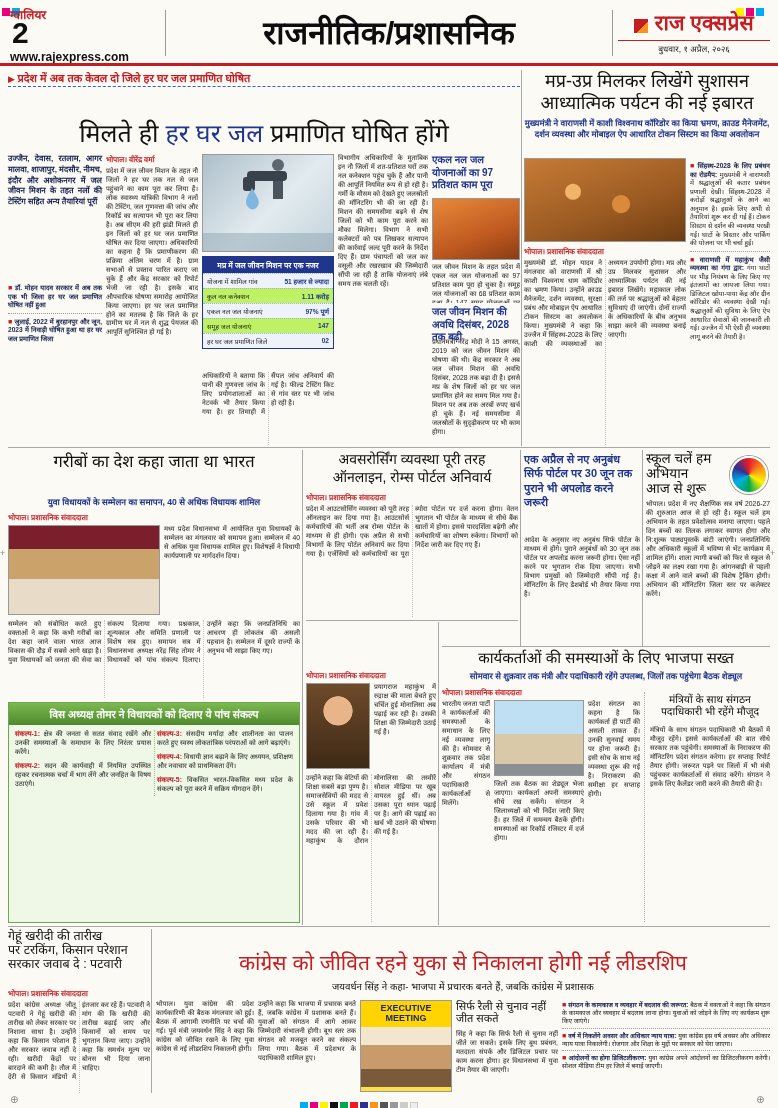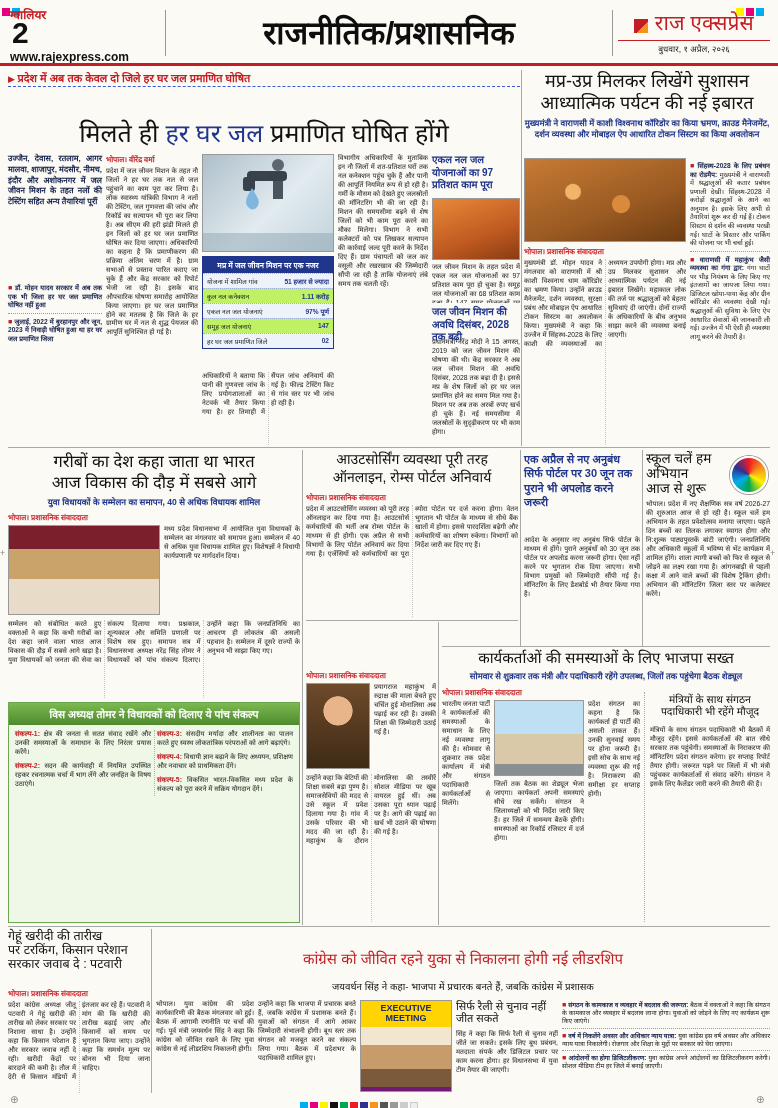--- a/index.html
+++ b/index.html
@@ -49,21 +49,21 @@
   <div class="abs" style="left:770px;top:548px;color:#888;font-size:9px">+</div>
 
   <div class="abs red" style="left:10px;top:6px;font-size:12px;font-weight:bold">ग्वालियर</div>
   <div class="abs" style="left:12px;top:16px;font-size:30px;font-weight:bold;color:#111">2</div>
   <div class="abs" style="left:10px;top:50px;font-size:12px;font-weight:bold;color:#111">www.rajexpress.com</div>
 
   <div class="abs ctr" style="left:165px;top:10px;width:448px;height:46px;border-left:1px solid #999;border-right:1px solid #999;font-size:32px;font-weight:bold;color:#0d0d0d">राजनीतिक/प्रशासनिक</div>
 
   <div class="abs" style="left:618px;top:8px;width:152px;text-align:center">
     <span class="sq" style="width:14px;height:14px;background:linear-gradient(135deg,#c41e25 60%,#f7941d 60%)"></span>
-    <span style="font-size:21px;font-weight:normal;color:#c41e25">राज एक्सप्रेस</span>
+    <span style="font-size:21px;font-weight:bold;color:#c41e25">राज एक्सप्रेस</span>
   </div>
   <div class="abs ctr" style="left:618px;top:40px;width:152px;border-top:1px solid #c41e25;padding-top:2px;font-size:8.5px;color:#222">बुधवार, १ अप्रैल, २०२६</div>
 
   <div class="abs" style="left:0;top:63px;width:778px;height:2.5px;background:#c41e25"></div>
 
   <div class="abs" style="left:8px;top:70px;width:512px;height:17px;border-bottom:1px dashed #3b5bd0;font-size:11px;font-weight:bold;color:#c41e25">
     <span style="font-size:9px">▶ </span><span>प्रदेश में अब तक केवल दो जिले हर घर जल प्रमाणित घोषित</span>
   </div>
   <div class="abs hl ctr" style="left:8px;top:120px;width:512px;font-size:25px">
     <span>मिलते ही </span><span class="blue">हर घर जल</span><span> प्रमाणित घोषित होंगे</span>
@@ -132,41 +132,40 @@
   <div class="abs photo" style="left:524px;top:158px;width:162px;height:84px;background:radial-gradient(circle at 30% 40%,#f2b36a 6%,transparent 7%),radial-gradient(circle at 60% 55%,#d98a3c 8%,transparent 9%),linear-gradient(160deg,#c77b35,#9a5a22 60%,#6e3c12)"></div>
   <div class="abs byline" style="left:524px;top:246px;width:162px">भोपाल। प्रशासनिक संवाददाता</div>
   <div class="abs body cols2" style="left:524px;top:259px;width:162px;height:186px">मुख्यमंत्री डॉ. मोहन यादव ने मंगलवार को वाराणसी में श्री काशी विश्वनाथ धाम कॉरिडोर का भ्रमण किया। उन्होंने क्राउड मैनेजमेंट, दर्शन व्यवस्था, सुरक्षा प्रबंध और मोबाइल ऐप आधारित टोकन सिस्टम का अवलोकन किया। मुख्यमंत्री ने कहा कि उज्जैन में सिंहस्थ-2028 के लिए काशी की व्यवस्थाओं का अध्ययन उपयोगी होगा। मप्र और उप्र मिलकर सुशासन और आध्यात्मिक पर्यटन की नई इबारत लिखेंगे। महाकाल लोक की तर्ज पर श्रद्धालुओं को बेहतर सुविधाएं दी जाएंगी। दोनों राज्यों के अधिकारियों के बीच अनुभव साझा करने की व्यवस्था बनाई जाएगी।</div>
 
   <div class="abs" style="left:690px;top:158px;width:80px">
     <div class="railitem"><span class="bullet">■</span><span class="railtitle">सिंहस्थ-2028 के लिए प्रबंधन का रोडमैप:</span> <span>मुख्यमंत्री ने वाराणसी में श्रद्धालुओं की कतार प्रबंधन प्रणाली देखी। सिंहस्थ-2028 में करोड़ों श्रद्धालुओं के आने का अनुमान है। इसके लिए अभी से तैयारियां शुरू कर दी गई हैं। टोकन सिस्टम से दर्शन की व्यवस्था परखी गई। घाटों के विस्तार और पार्किंग की योजना पर भी चर्चा हुई।</span></div>
     <div class="railitem dotr"><span class="bullet">■</span><span class="railtitle">वाराणसी में महाकुंभ जैसी व्यवस्था का गंगा द्वार:</span> <span>गंगा घाटों पर भीड़ नियंत्रण के लिए किए गए इंतजामों का जायजा लिया गया। डिजिटल खोया-पाया केंद्र और ग्रीन कॉरिडोर की व्यवस्था देखी गई। श्रद्धालुओं की सुविधा के लिए ऐप आधारित सेवाओं की जानकारी ली गई। उज्जैन में भी ऐसी ही व्यवस्था लागू करने की तैयारी है।</span></div>
   </div>
 
   <div class="abs hl ctr" style="left:8px;top:452px;width:292px;font-size:16.5px">गरीबों का देश कहा जाता था भारत</div>
-  <div class="abs hl ctr" style="left:8px;top:473px;width:292px;font-size:16.5px">आज विकास की दौड़ में सबसे आगे</div>
   <div class="abs deckblue ctr" style="left:8px;top:497px;width:292px;font-size:8.6px">युवा विधायकों के सम्मेलन का समापन, 40 से अधिक विधायक शामिल</div>
   <div class="abs byline" style="left:8px;top:512px;width:140px">भोपाल। प्रशासनिक संवाददाता</div>
   <div class="abs photo" style="left:8px;top:525px;width:152px;height:90px;background:linear-gradient(#7a1f2b 0 26%,#caa36a 26% 60%,#e8dcc8 60%)"></div>
   <div class="abs body" style="left:164px;top:525px;width:136px;height:90px">मध्य प्रदेश विधानसभा में आयोजित युवा विधायकों के सम्मेलन का मंगलवार को समापन हुआ। सम्मेलन में 40 से अधिक युवा विधायक शामिल हुए। विशेषज्ञों ने विधायी कार्यप्रणाली पर मार्गदर्शन दिया।</div>
   <div class="abs body cols3" style="left:8px;top:620px;width:292px;height:78px">सम्मेलन को संबोधित करते हुए वक्ताओं ने कहा कि कभी गरीबों का देश कहा जाने वाला भारत आज विकास की दौड़ में सबसे आगे खड़ा है। युवा विधायकों को जनता की सेवा का संकल्प दिलाया गया। प्रश्नकाल, शून्यकाल और समिति प्रणाली पर विशेष सत्र हुए। समापन सत्र में विधानसभा अध्यक्ष नरेंद्र सिंह तोमर ने विधायकों को पांच संकल्प दिलाए। उन्होंने कहा कि जनप्रतिनिधि का आचरण ही लोकतंत्र की असली पहचान है। सम्मेलन में दूसरे राज्यों के अनुभव भी साझा किए गए।</div>
 
   <div class="abs greenbox" style="left:8px;top:702px;width:292px;height:221px">
     <div class="greentitle">विस अध्यक्ष तोमर ने विधायकों को दिलाए ये पांच संकल्प</div>
     <div class="cols2" style="padding:5px 6px;column-rule:1px dotted #9dc183">
       <div class="gitem"><span class="glabel">संकल्प-1:</span> <span>क्षेत्र की जनता से सतत संवाद रखेंगे और उनकी समस्याओं के समाधान के लिए निरंतर प्रयास करेंगे।</span></div>
       <div class="gitem"><span class="glabel">संकल्प-2:</span> <span>सदन की कार्यवाही में नियमित उपस्थित रहकर रचनात्मक चर्चा में भाग लेंगे और जनहित के विषय उठाएंगे।</span></div>
       <div class="gitem"><span class="glabel">संकल्प-3:</span> <span>संसदीय मर्यादा और शालीनता का पालन करते हुए स्वस्थ लोकतांत्रिक परंपराओं को आगे बढ़ाएंगे।</span></div>
       <div class="gitem"><span class="glabel">संकल्प-4:</span> <span>विधायी ज्ञान बढ़ाने के लिए अध्ययन, प्रशिक्षण और नवाचार को प्राथमिकता देंगे।</span></div>
       <div class="gitem"><span class="glabel">संकल्प-5:</span> <span>विकसित भारत-विकसित मध्य प्रदेश के संकल्प को पूरा करने में सक्रिय योगदान देंगे।</span></div>
     </div>
   </div>
 
   <div class="abs vrule" style="left:302px;top:450px;height:475px"></div>
 
-  <div class="abs hl ctr" style="left:306px;top:452px;width:212px;font-size:14px">आउटसोर्सिंग व्यवस्था पूरी तरह</div>
+  <div class="abs hl ctr" style="left:306px;top:452px;width:212px;font-size:14px">अवसरोर्सिंग व्यवस्था पूरी तरह</div>
   <div class="abs hl ctr" style="left:306px;top:470px;width:212px;font-size:14px">ऑनलाइन, रोम्स पोर्टल अनिवार्य</div>
   <div class="abs byline" style="left:306px;top:492px;width:140px">भोपाल। प्रशासनिक संवाददाता</div>
   <div class="abs body cols2" style="left:306px;top:505px;width:212px;height:112px">प्रदेश में आउटसोर्सिंग व्यवस्था को पूरी तरह ऑनलाइन कर दिया गया है। आउटसोर्स कर्मचारियों की भर्ती अब रोम्स पोर्टल के माध्यम से ही होगी। एक अप्रैल से सभी विभागों के लिए पोर्टल अनिवार्य कर दिया गया है। एजेंसियों को कर्मचारियों का पूरा ब्योरा पोर्टल पर दर्ज करना होगा। वेतन भुगतान भी पोर्टल के माध्यम से सीधे बैंक खातों में होगा। इससे पारदर्शिता बढ़ेगी और कर्मचारियों का शोषण रुकेगा। विभागों को निर्देश जारी कर दिए गए हैं।</div>
 
   <div class="abs vrule" style="left:520px;top:450px;height:196px"></div>
 
   <div class="abs deckblue" style="left:524px;top:452px;width:116px;font-size:11px;line-height:1.3">एक अप्रैल से नए अनुबंध सिर्फ पोर्टल पर 30 जून तक पुराने भी अपलोड करने जरूरी</div>
   <div class="abs body" style="left:524px;top:536px;width:116px;height:108px">आदेश के अनुसार नए अनुबंध सिर्फ पोर्टल के माध्यम से होंगे। पुराने अनुबंधों को 30 जून तक पोर्टल पर अपलोड करना जरूरी होगा। ऐसा नहीं करने पर भुगतान रोक दिया जाएगा। सभी विभाग प्रमुखों को जिम्मेदारी सौंपी गई है। मॉनिटरिंग के लिए डैशबोर्ड भी तैयार किया गया है।</div>
 
   <div class="abs vrule" style="left:642px;top:450px;height:196px"></div>
@@ -204,26 +203,26 @@
   <div class="abs hl" style="left:8px;top:930px;width:142px;font-size:12.5px">
     <span>गेहूं खरीदी की तारीख</span><br>
     <span>पर टरकिंग, किसान परेशान</span><br>
     <span>सरकार जवाब दे : पटवारी</span>
   </div>
   <div class="abs byline" style="left:8px;top:988px;width:142px">भोपाल। प्रशासनिक संवाददाता</div>
   <div class="abs body cols2" style="left:8px;top:1001px;width:142px;height:92px">प्रदेश कांग्रेस अध्यक्ष जीतू पटवारी ने गेहूं खरीदी की तारीख को लेकर सरकार पर निशाना साधा है। उन्होंने कहा कि किसान परेशान हैं और सरकार जवाब नहीं दे रही। खरीदी केंद्रों पर बारदाने की कमी है। तौल में देरी से किसान मंडियों में इंतजार कर रहे हैं। पटवारी ने मांग की कि खरीदी की तारीख बढ़ाई जाए और किसानों को समय पर भुगतान किया जाए। उन्होंने कहा कि समर्थन मूल्य पर बोनस भी दिया जाना चाहिए।</div>
 
   <div class="abs vrule" style="left:151px;top:929px;height:164px"></div>
 
-  <div class="abs hl ctr" style="left:156px;top:951px;width:614px;font-size:15px;color:#c41e25">कांग्रेस को जीवित रहने युका से निकालना होगी नई लीडरशिप</div>
+  <div class="abs hl ctr" style="left:156px;top:951px;width:614px;font-size:21px;color:#c41e25">कांग्रेस को जीवित रहने युका से निकालना होगी नई लीडरशिप</div>
   <div class="abs hl ctr" style="left:156px;top:982px;width:614px;font-size:9.8px">जयवर्धन सिंह ने कहा- भाजपा में प्रचारक बनते हैं, जबकि कांग्रेस में प्रशासक</div>
   <div class="abs body" style="left:156px;top:1000px;width:98px;height:92px">भोपाल। युवा कांग्रेस की प्रदेश कार्यकारिणी की बैठक मंगलवार को हुई। बैठक में आगामी रणनीति पर चर्चा की गई। पूर्व मंत्री जयवर्धन सिंह ने कहा कि कांग्रेस को जीवित रखने के लिए युवा कांग्रेस से नई लीडरशिप निकालनी होगी।</div>
   <div class="abs body" style="left:258px;top:1000px;width:98px;height:92px">उन्होंने कहा कि भाजपा में प्रचारक बनते हैं, जबकि कांग्रेस में प्रशासक बनते हैं। युवाओं को संगठन में आगे आकर जिम्मेदारी संभालनी होगी। बूथ स्तर तक संगठन को मजबूत करने का संकल्प लिया गया। बैठक में प्रदेशभर के पदाधिकारी शामिल हुए।</div>
 
-  <div class="abs photo ctr" style="left:360px;top:1000px;width:92px;height:92px;background:#701a75">
+  <div class="abs photo ctr" style="left:360px;top:1000px;width:92px;height:92px;background:#fde047">
     <div style="background:#ffd400;padding:3px 0;font-size:9px;font-weight:bold;color:#1a2a6c;line-height:1.1">
       <span>EXECUTIVE</span><br>
       <span>MEETING</span>
     </div>
     <div style="height:60px;background:linear-gradient(#f3e6cf 0 30%,#c89b6a 30% 70%,#7a5a3a 70%)"></div>
   </div>
 
   <div class="abs hl" style="left:456px;top:1000px;width:102px;font-size:11px">सिर्फ रैली से चुनाव नहीं जीत सकते</div>
   <div class="abs body" style="left:456px;top:1030px;width:102px;height:62px">सिंह ने कहा कि सिर्फ रैली से चुनाव नहीं जीते जा सकते। इसके लिए बूथ प्रबंधन, मतदाता संपर्क और डिजिटल प्रचार पर काम करना होगा। हर विधानसभा में युवा टीम तैयार की जाएगी।</div>
 

